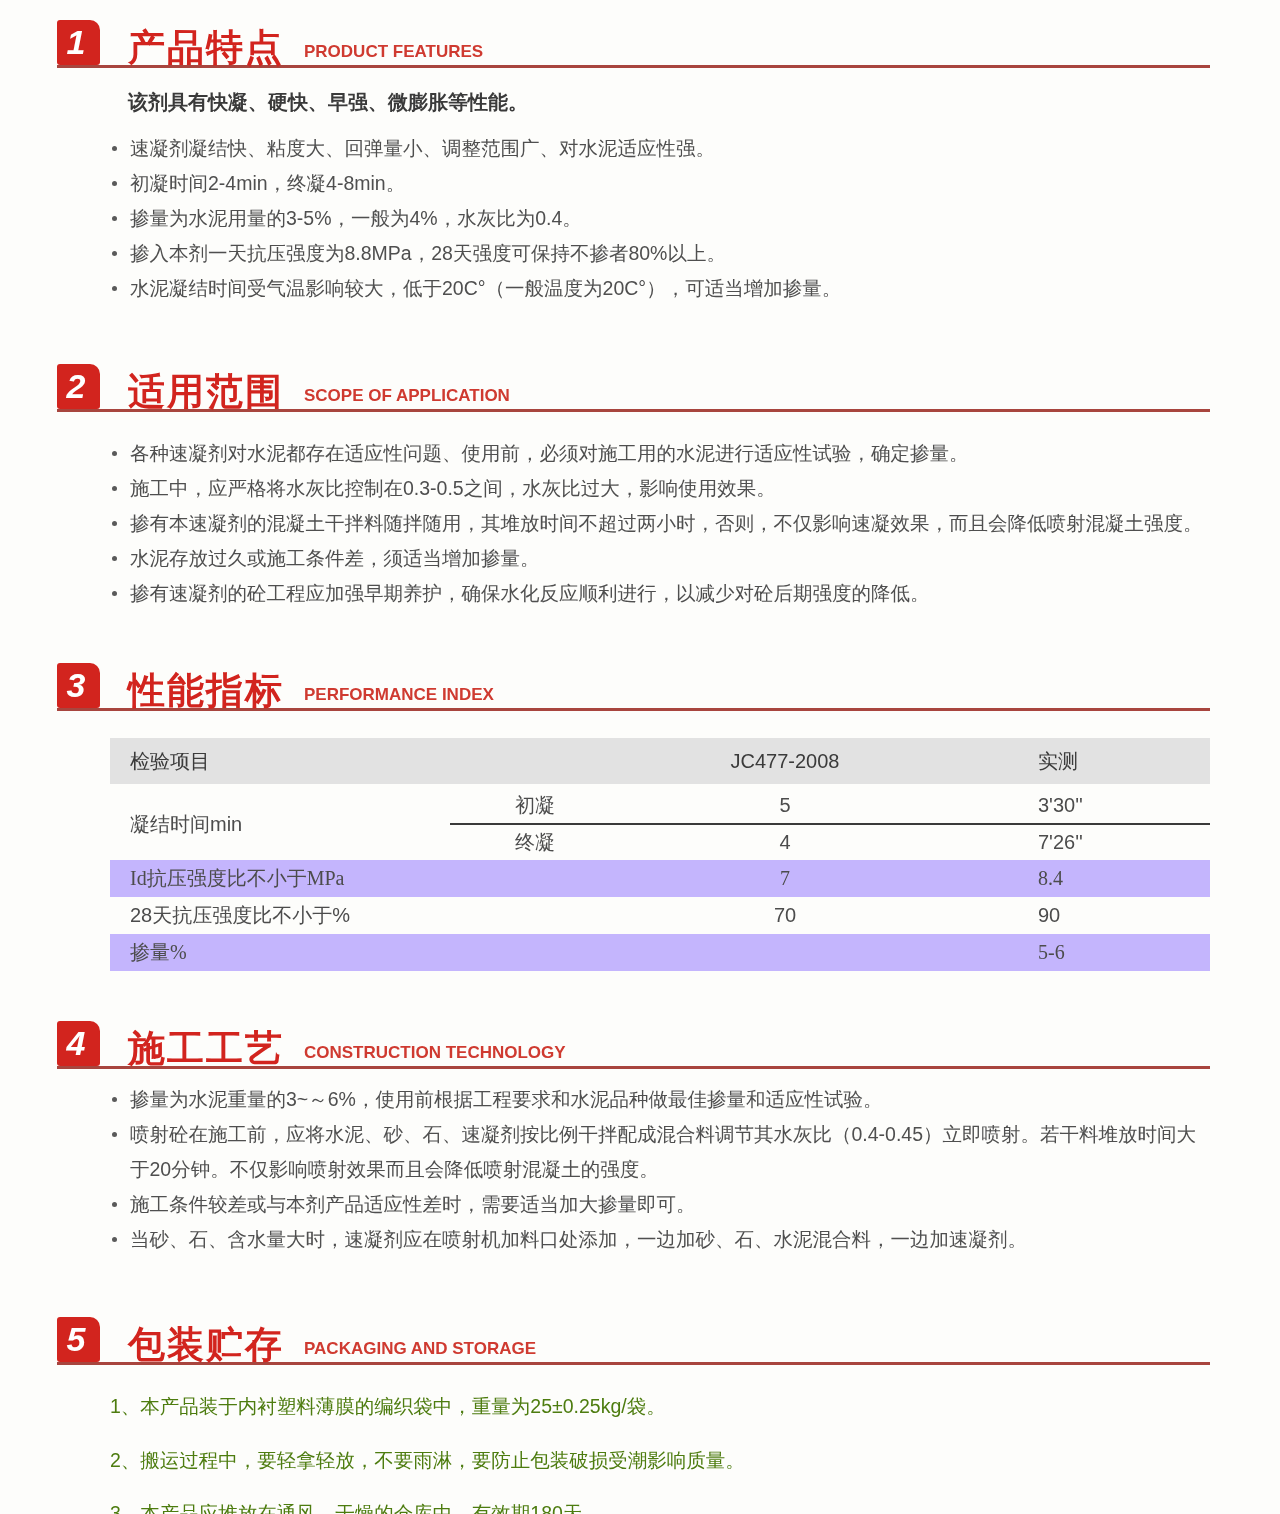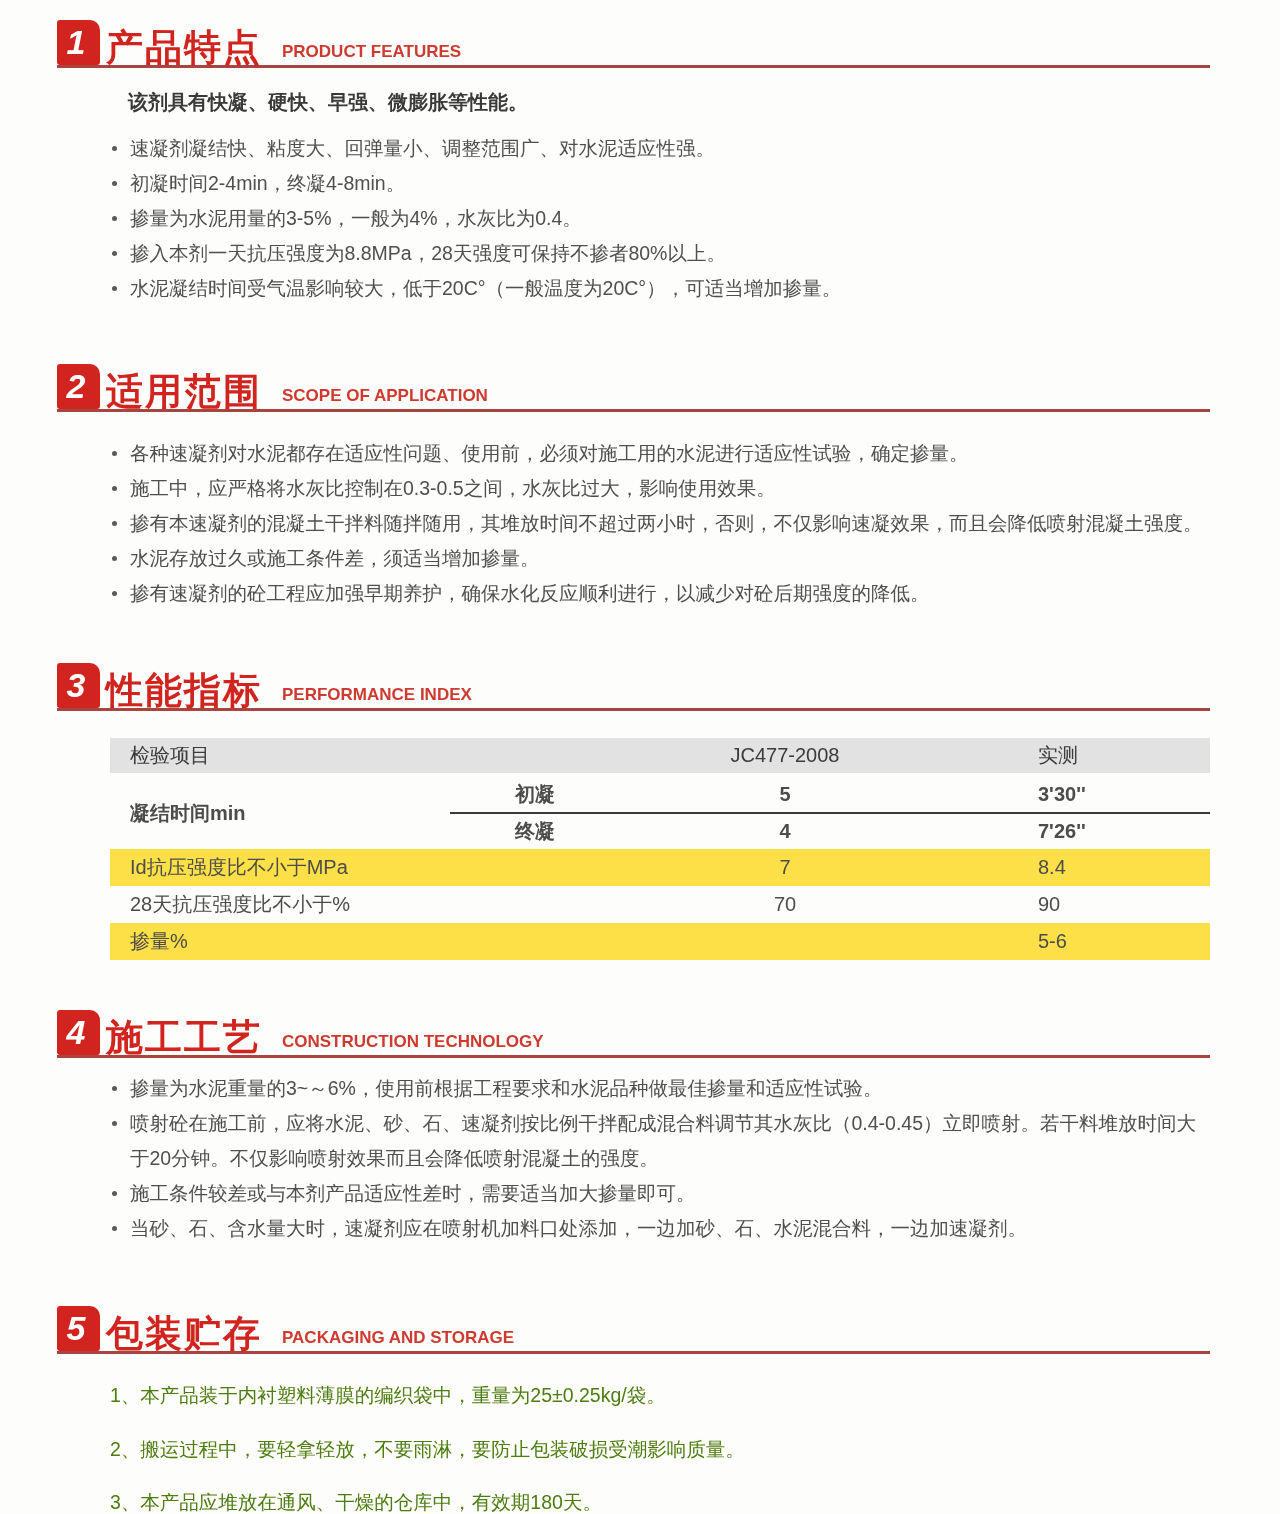--- a/index.html
+++ b/index.html
@@ -22,21 +22,21 @@
   .badge {
     width:43px; height:45px; flex:none;
     background:#d2241e; color:#ffffff;
     font-size:34px; font-weight:bold; font-style:italic;
     display:flex; align-items:center; justify-content:center;
     border-radius:3px 10px 3px 3px;
     padding-right:5px;
   }
   .title-zh {
     font-size:37px; font-weight:bold; color:#d2241e;
-    line-height:0.95; margin-left:6px; letter-spacing:2px;
+    line-height:0.95; margin-left:28px; letter-spacing:2px;
   }
   .title-en {
     font-size:17px; font-weight:bold; color:#cf3a30;
     margin-left:20px; margin-bottom:3px; white-space:nowrap;
   }
 
   
   .intro {
     margin:21px 0 4px 71px;
     font-size:20px; font-weight:bold; color:#3a3a3a;
@@ -56,35 +56,34 @@
   .sec-4 { margin-top:50px; }
   .sec-5 { margin-top:60px; }
 
   
   .tbl { margin:27px 0 0 53px; font-size:20px; }
   .trow {
     display:grid;
     grid-template-columns:340px 170px 330px 1fr;
     align-items:center;
   }
-  .thead { background:#e2e2e2; height:35px; color:#3b3b3b; margin-bottom:4px; }
+  .thead { background:#e2e2e2; height:46px; color:#3b3b3b; margin-bottom:4px; }
   .tc.c1 { padding-left:20px; }
   .tc.center { text-align:center; }
   .tc.c4 { padding-left:88px; }
   .row-setting {
     grid-template-rows:35px 2px 35px;
     color:#4c4c4c;
-    font-weight:bold;
   }
   .row-setting .rowlabel { grid-column:1; grid-row:1 / 4; padding-left:20px; }
   .row-setting .sub1 { grid-row:1; }
   .row-setting .sub2 { grid-row:3; }
   .divline { grid-column:2 / 5; grid-row:2; height:2px; background:#3a3a3a; }
   .row-plain { height:37px; color:#4c4c4c; }
-  .shade { background:#fde047; }
+  .shade { background:#c4b5fd;font-family:Liberation Serif, serif; }
 </style>
 </head>
 <body>
 
 <div class="page">
 
   <section class="sec sec-1">
     <header class="sec-head">
       <span class="badge">1</span>
       <span class="title-zh">产品特点</span>

